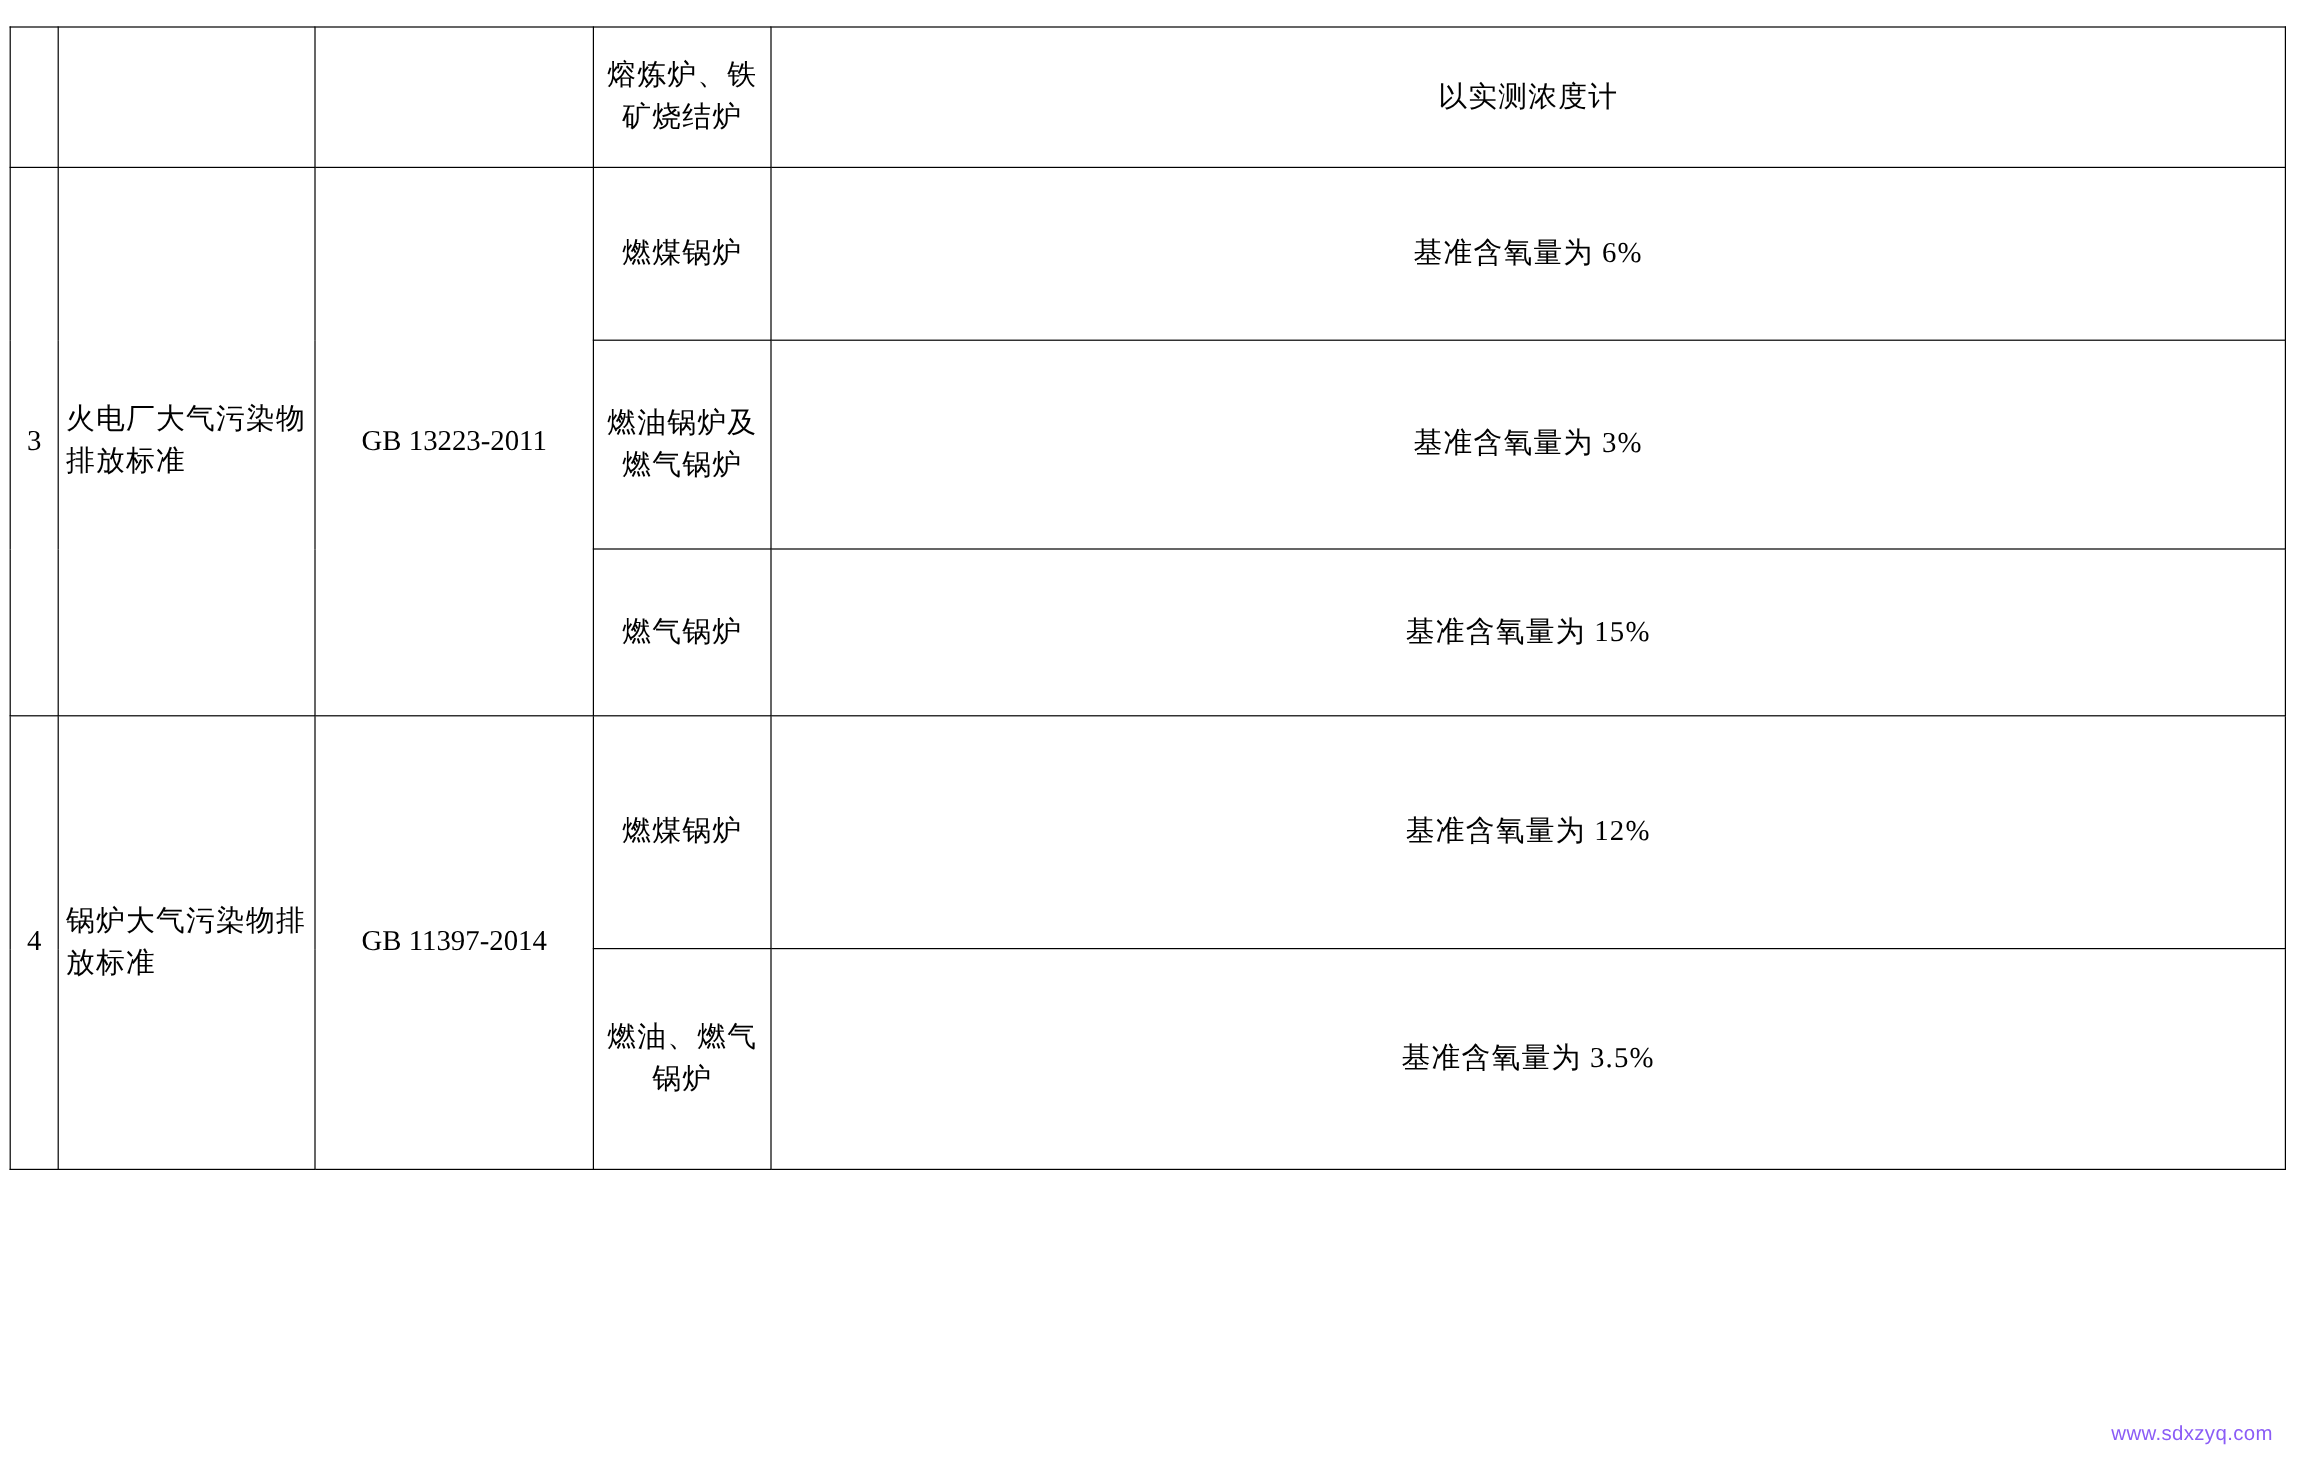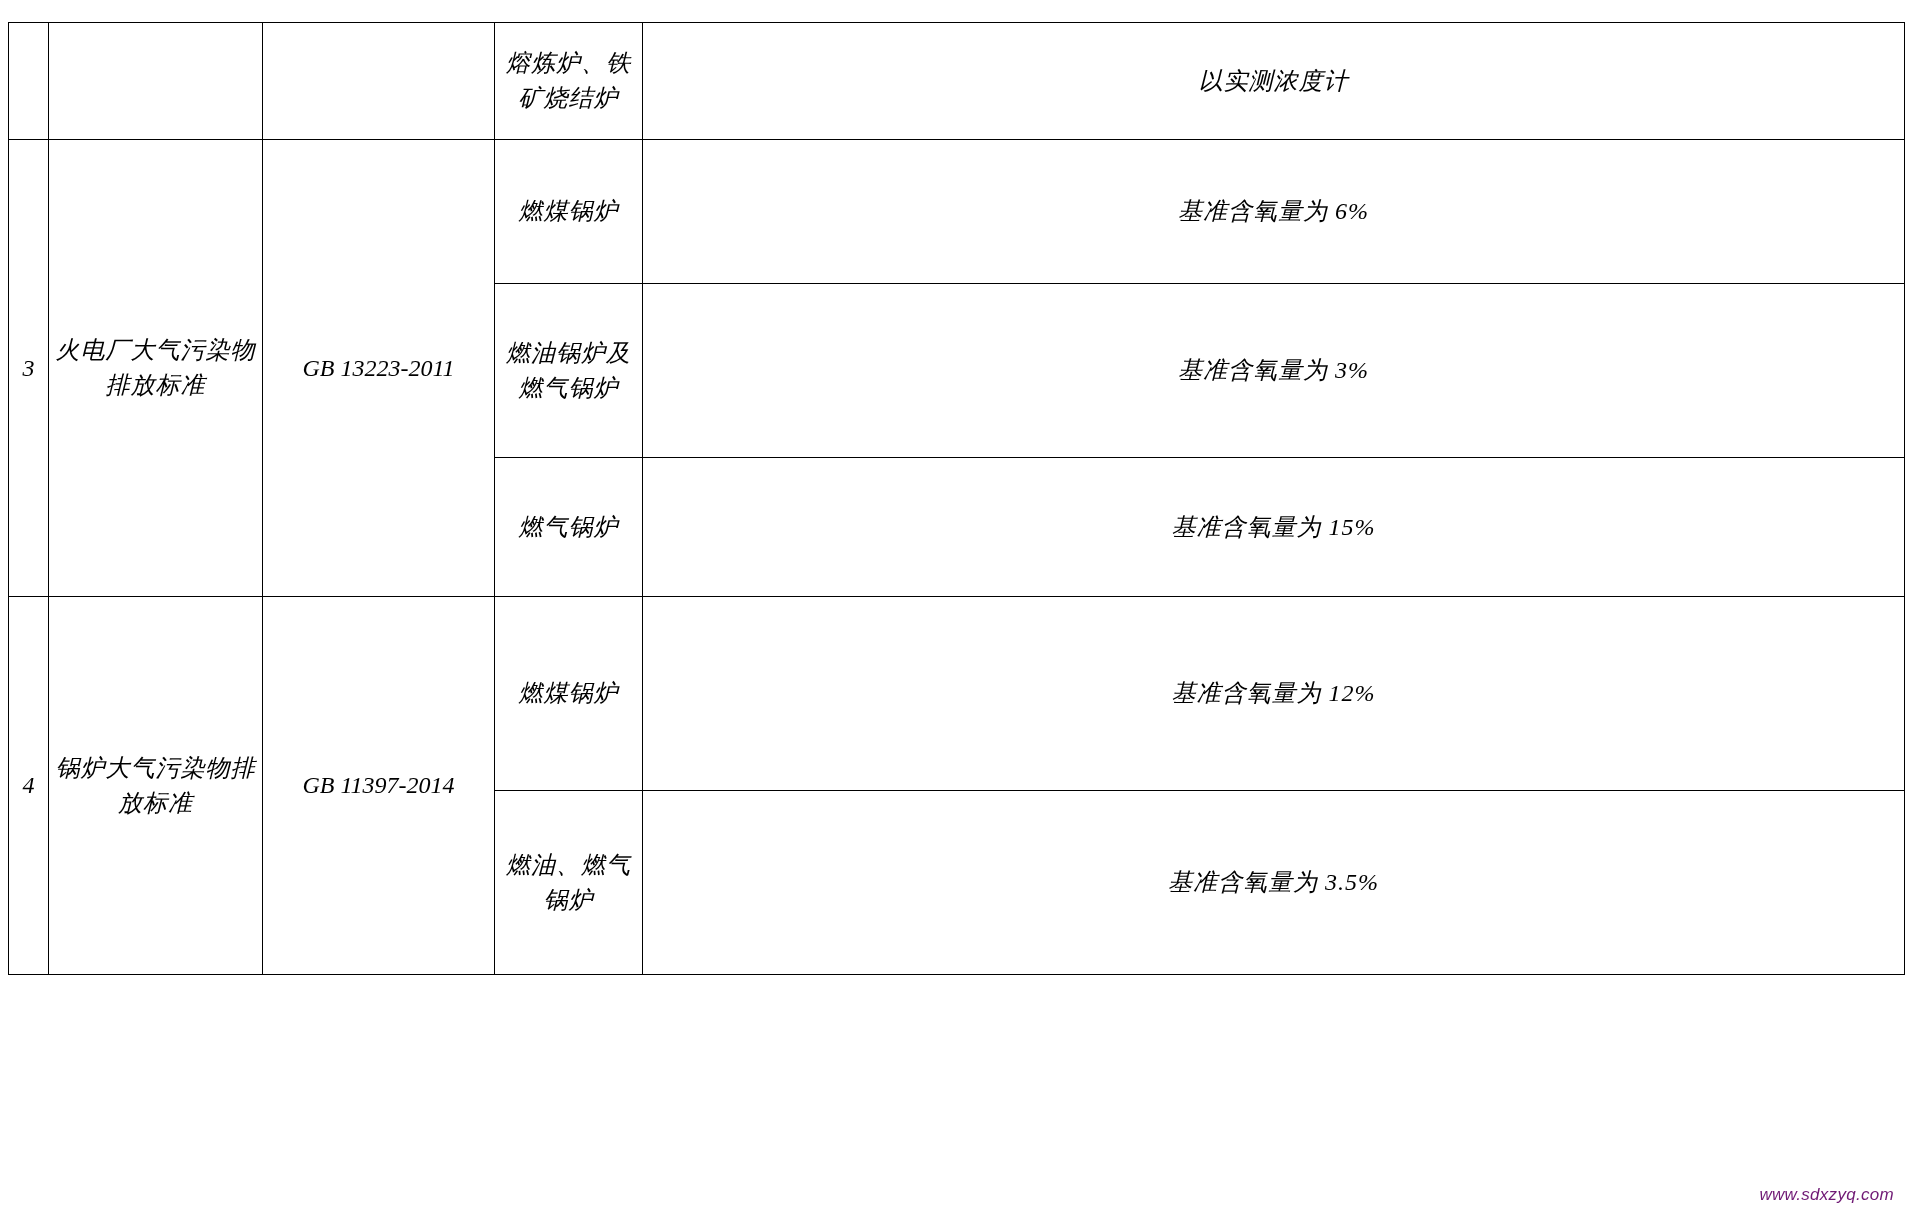--- a/index.html
+++ b/index.html
@@ -14,21 +14,20 @@
     color: #000000;
     position: relative;
     overflow: hidden;
   }
   .page {
     position: absolute;
     left: 0;
     top: 0;
     width: 1920px;
     height: 1223px;
-    font-style: italic;
   }
   table.std-table {
     position: absolute;
     left: 8px;
     top: 22px;
     width: 1896px;
     border-collapse: collapse;
     table-layout: fixed;
   }
   table.std-table td {
@@ -43,21 +42,21 @@
   col.c-name  { width: 214px; }
   col.c-code  { width: 232px; }
   col.c-dev   { width: 148px; }
   col.c-note  { width: 1262px; }
 
   td.num {
     text-align: center;
     font-size: 24px;
   }
   td.name {
-    text-align: center;
+    text-align: left;
     font-size: 24px;
     letter-spacing: 1px;
   }
   td.code {
     text-align: center;
     font-size: 25px;
     white-space: nowrap;
   }
   td.dev {
     text-align: center;
@@ -67,21 +66,21 @@
   td.note {
     text-align: center;
     font-size: 24px;
     letter-spacing: 1px;
   }
   .watermark {
     position: absolute;
     right: 26px;
     bottom: 18px;
     font-size: 17px;
-    color: #701a75;
+    color: #8b5cf6;
     font-family: "Liberation Sans", sans-serif;
     letter-spacing: 0.3px;
   }
 </style>
 </head>
 <body>
 
 <div class="page">
 
   <table class="std-table">

